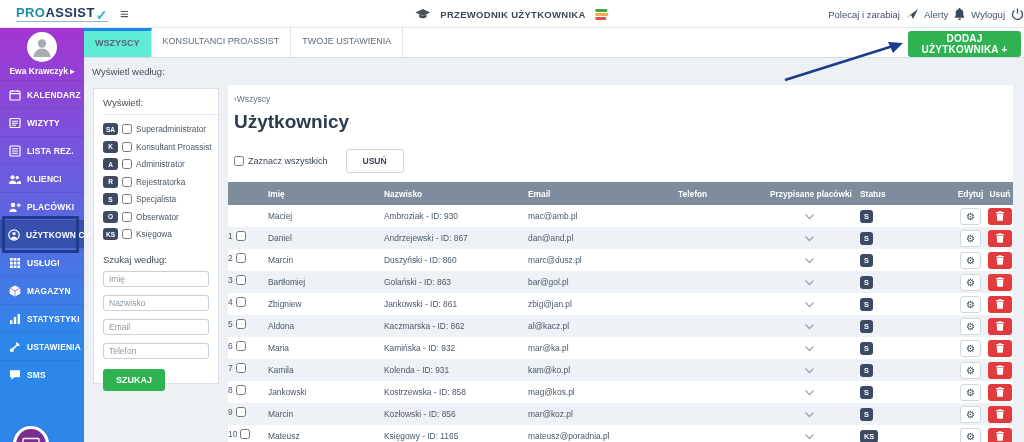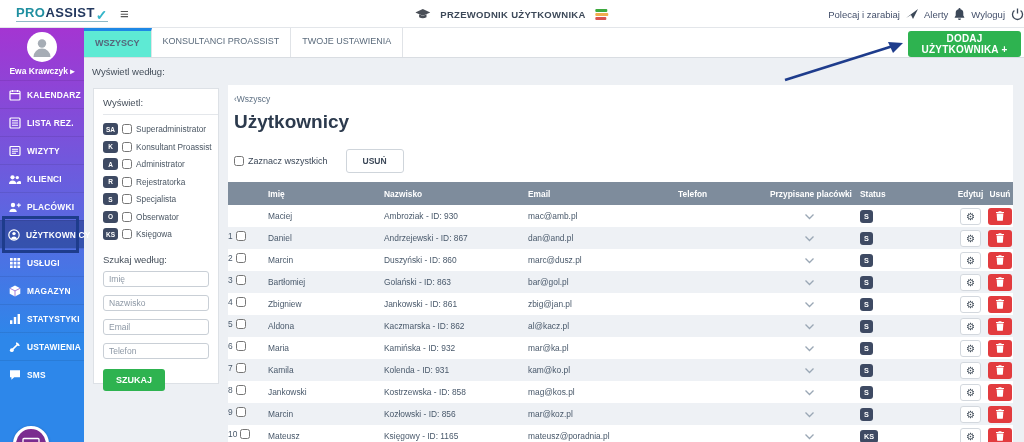--- a/index.html
+++ b/index.html
@@ -173,34 +173,34 @@
           <svg width="12" height="12" viewBox="0 0 12 12">
             <rect x="1" y="2" width="10" height="9" rx="1" fill="none" stroke="#fff" stroke-width="1.2"></rect>
             <path d="M1 4.6h10M3.5 1v2M8.5 1v2" stroke="#fff" stroke-width="1.2"></path>
           </svg>
         </span>
         <span class="slabel">KALENDARZ</span>
       </div>
       <div class="side-item">
         <span class="sicon">
           <svg width="12" height="12" viewBox="0 0 12 12">
+            <rect x="1" y="1.5" width="10" height="9" rx="1" fill="none" stroke="#fff" stroke-width="1.2"></rect>
+            <path d="M3 4.3h6M3 6.3h6M3 8.3h4" stroke="#fff" stroke-width="1.1"></path>
+          </svg>
+        </span>
+        <span class="slabel">WIZYTY</span>
+      </div>
+      <div class="side-item">
+        <span class="sicon">
+          <svg width="12" height="12" viewBox="0 0 12 12">
             <rect x="1" y="1" width="10" height="10" rx="1" fill="none" stroke="#fff" stroke-width="1.2"></rect>
             <path d="M3 3.8h6M3 6h6M3 8.2h6" stroke="#fff" stroke-width="1.1"></path>
           </svg>
         </span>
         <span class="slabel">LISTA REZ.</span>
-      </div>
-      <div class="side-item">
-        <span class="sicon">
-          <svg width="12" height="12" viewBox="0 0 12 12">
-            <rect x="1" y="1.5" width="10" height="9" rx="1" fill="none" stroke="#fff" stroke-width="1.2"></rect>
-            <path d="M3 4.3h6M3 6.3h6M3 8.3h4" stroke="#fff" stroke-width="1.1"></path>
-          </svg>
-        </span>
-        <span class="slabel">WIZYTY</span>
       </div>
       <div class="side-item">
         <span class="sicon">
           <svg width="13" height="12" viewBox="0 0 13 12">
             <circle cx="4.5" cy="4.3" r="2.1" fill="#fff"></circle>
             <circle cx="9.3" cy="4.6" r="1.7" fill="#fff"></circle>
             <path d="M1 11a3.6 3.6 0 0 1 7.2 0z" fill="#fff"></path>
             <path d="M8.3 11a3 3 0 0 1 4.7-2.4 3 3 0 0 1 0 2.4z" fill="#fff"></path>
           </svg>
         </span>

